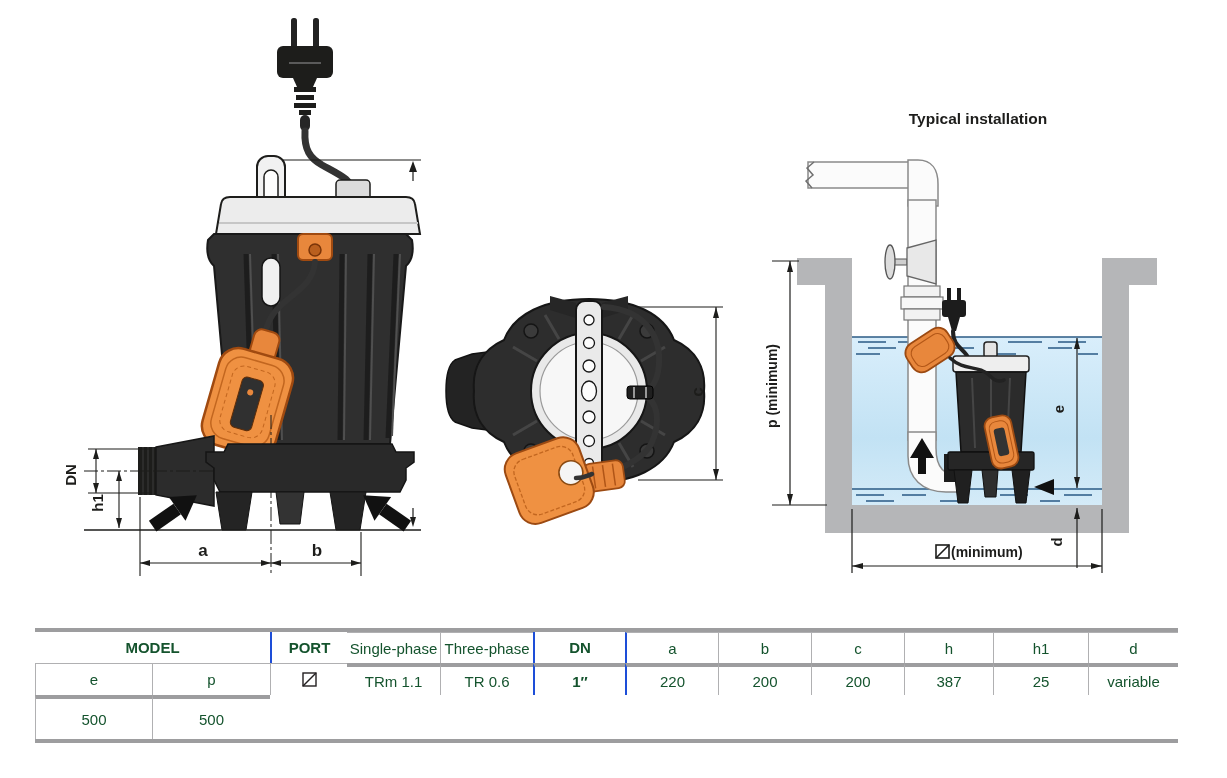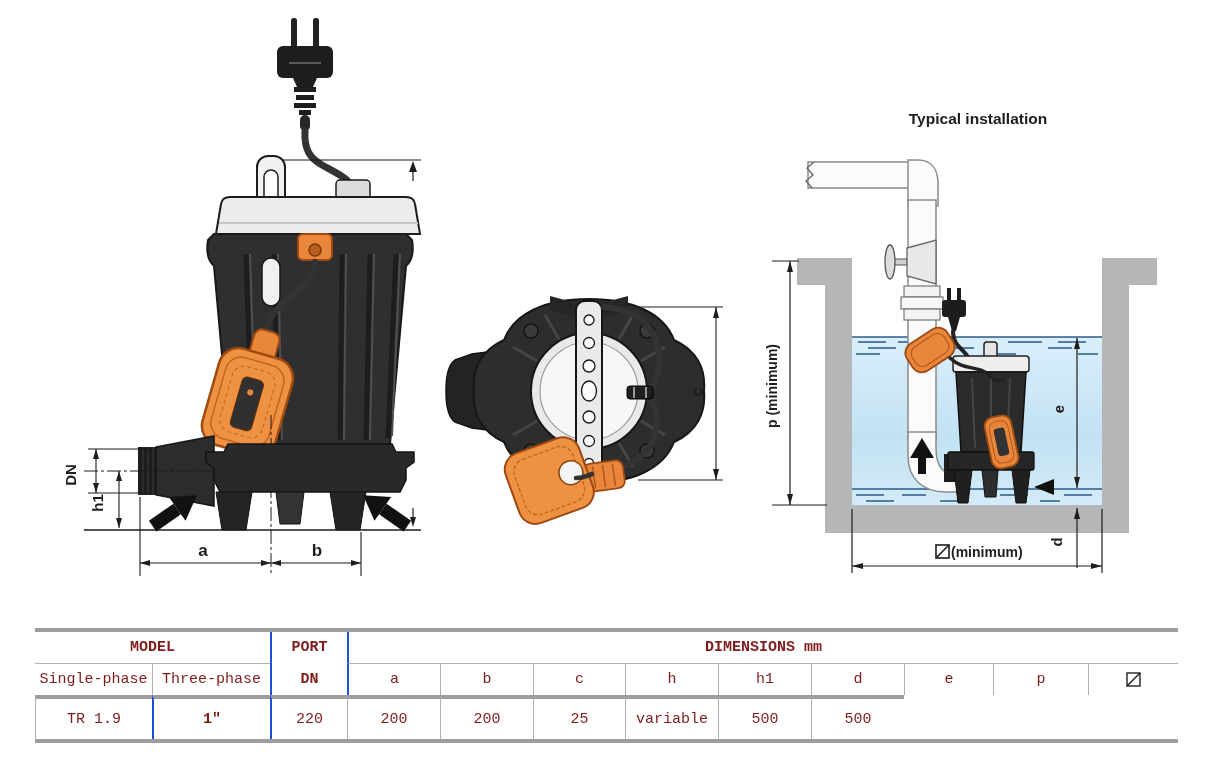--- a/index.html
+++ b/index.html
@@ -11,21 +11,21 @@
   .dim-lg{font-size:17px;font-weight:bold;}
   .dim-sm{font-size:14px;font-weight:bold;}
   .inst-title{font-size:15.5px;font-weight:bold;}
 
   
   #spec-table{position:absolute;left:35px;top:628px;width:1143px;
     border-top:4px solid #9d9d9f;border-bottom:4px solid #9d9d9f;
     display:grid;
     grid-template-columns:117px 118px 77px 93px 93px 92px 93px 93px 93px 89px 95px 90px;
     grid-template-rows:31px 32px 44px;
-    font-size:15px;color:#7f1d1d;font-family:Liberation Mono, monospace;}
+    font-size:15px;color:#14532d;}
   .cell{display:flex;align-items:center;justify-content:center;box-sizing:border-box;}
   .b{font-weight:bold;}
   .bl-thin{border-left:1px solid #b0b0b2;}
   .bl-thick{border-left:2px solid #1d4ed8;}
   .bt-thin{border-top:1px solid #b0b0b2;}
   .bt-thick{border-top:4px solid #9d9d9f;}
   .span-model{grid-column:1/3;}
   .span-dims{grid-column:4/13;}
 </style>
 </head>
@@ -338,43 +338,44 @@
         <path d="M936,558 L949,545" stroke="#1d1d1b" stroke-width="1.6"></path>
       </g>
       <text class="dim-sm" x="951" y="557" text-anchor="start">(minimum)</text>
     </g>
   </svg>
 
   <div id="spec-table">
 
     <div class="cell b span-model">MODEL</div>
     <div class="cell b bl-thick">PORT</div>
-    <div class="cell b bl-thick span-dims">DIMENSIONS mm</div>
 
     <div class="cell bt-thin">Single-phase</div>
     <div class="cell bt-thin bl-thin">Three-phase</div>
     <div class="cell b bl-thick">DN</div>
     <div class="cell bt-thin bl-thick">a</div>
     <div class="cell bt-thin bl-thin">b</div>
     <div class="cell bt-thin bl-thin">c</div>
     <div class="cell bt-thin bl-thin">h</div>
     <div class="cell bt-thin bl-thin">h1</div>
     <div class="cell bt-thin bl-thin">d</div>
     <div class="cell bt-thin bl-thin">e</div>
     <div class="cell bt-thin bl-thin">p</div>
     <div class="cell bt-thin bl-thin">
       <svg width="15" height="15" viewBox="0 0 15 15">
         <rect x="1" y="1" width="13" height="13" fill="#fff" stroke="#231f20" stroke-width="1.4"></rect>
         <path d="M1,14 L14,1" stroke="#231f20" stroke-width="1.4"></path>
       </svg>
     </div>
 
-    <div class="cell bt-thick bl-thin">TR 1.9</div>
+    <div class="cell bt-thick">TRm 1.1</div>
+    <div class="cell bt-thick bl-thin">TR 0.6</div>
     <div class="cell b bt-thick bl-thick">1″</div>
     <div class="cell bt-thick bl-thick">220</div>
     <div class="cell bt-thick bl-thin">200</div>
     <div class="cell bt-thick bl-thin">200</div>
+    <div class="cell bt-thick bl-thin">387</div>
     <div class="cell bt-thick bl-thin">25</div>
     <div class="cell bt-thick bl-thin">variable</div>
     <div class="cell bt-thick bl-thin">500</div>
     <div class="cell bt-thick bl-thin">500</div>
   </div>
 </div>
 
 </body></html>

